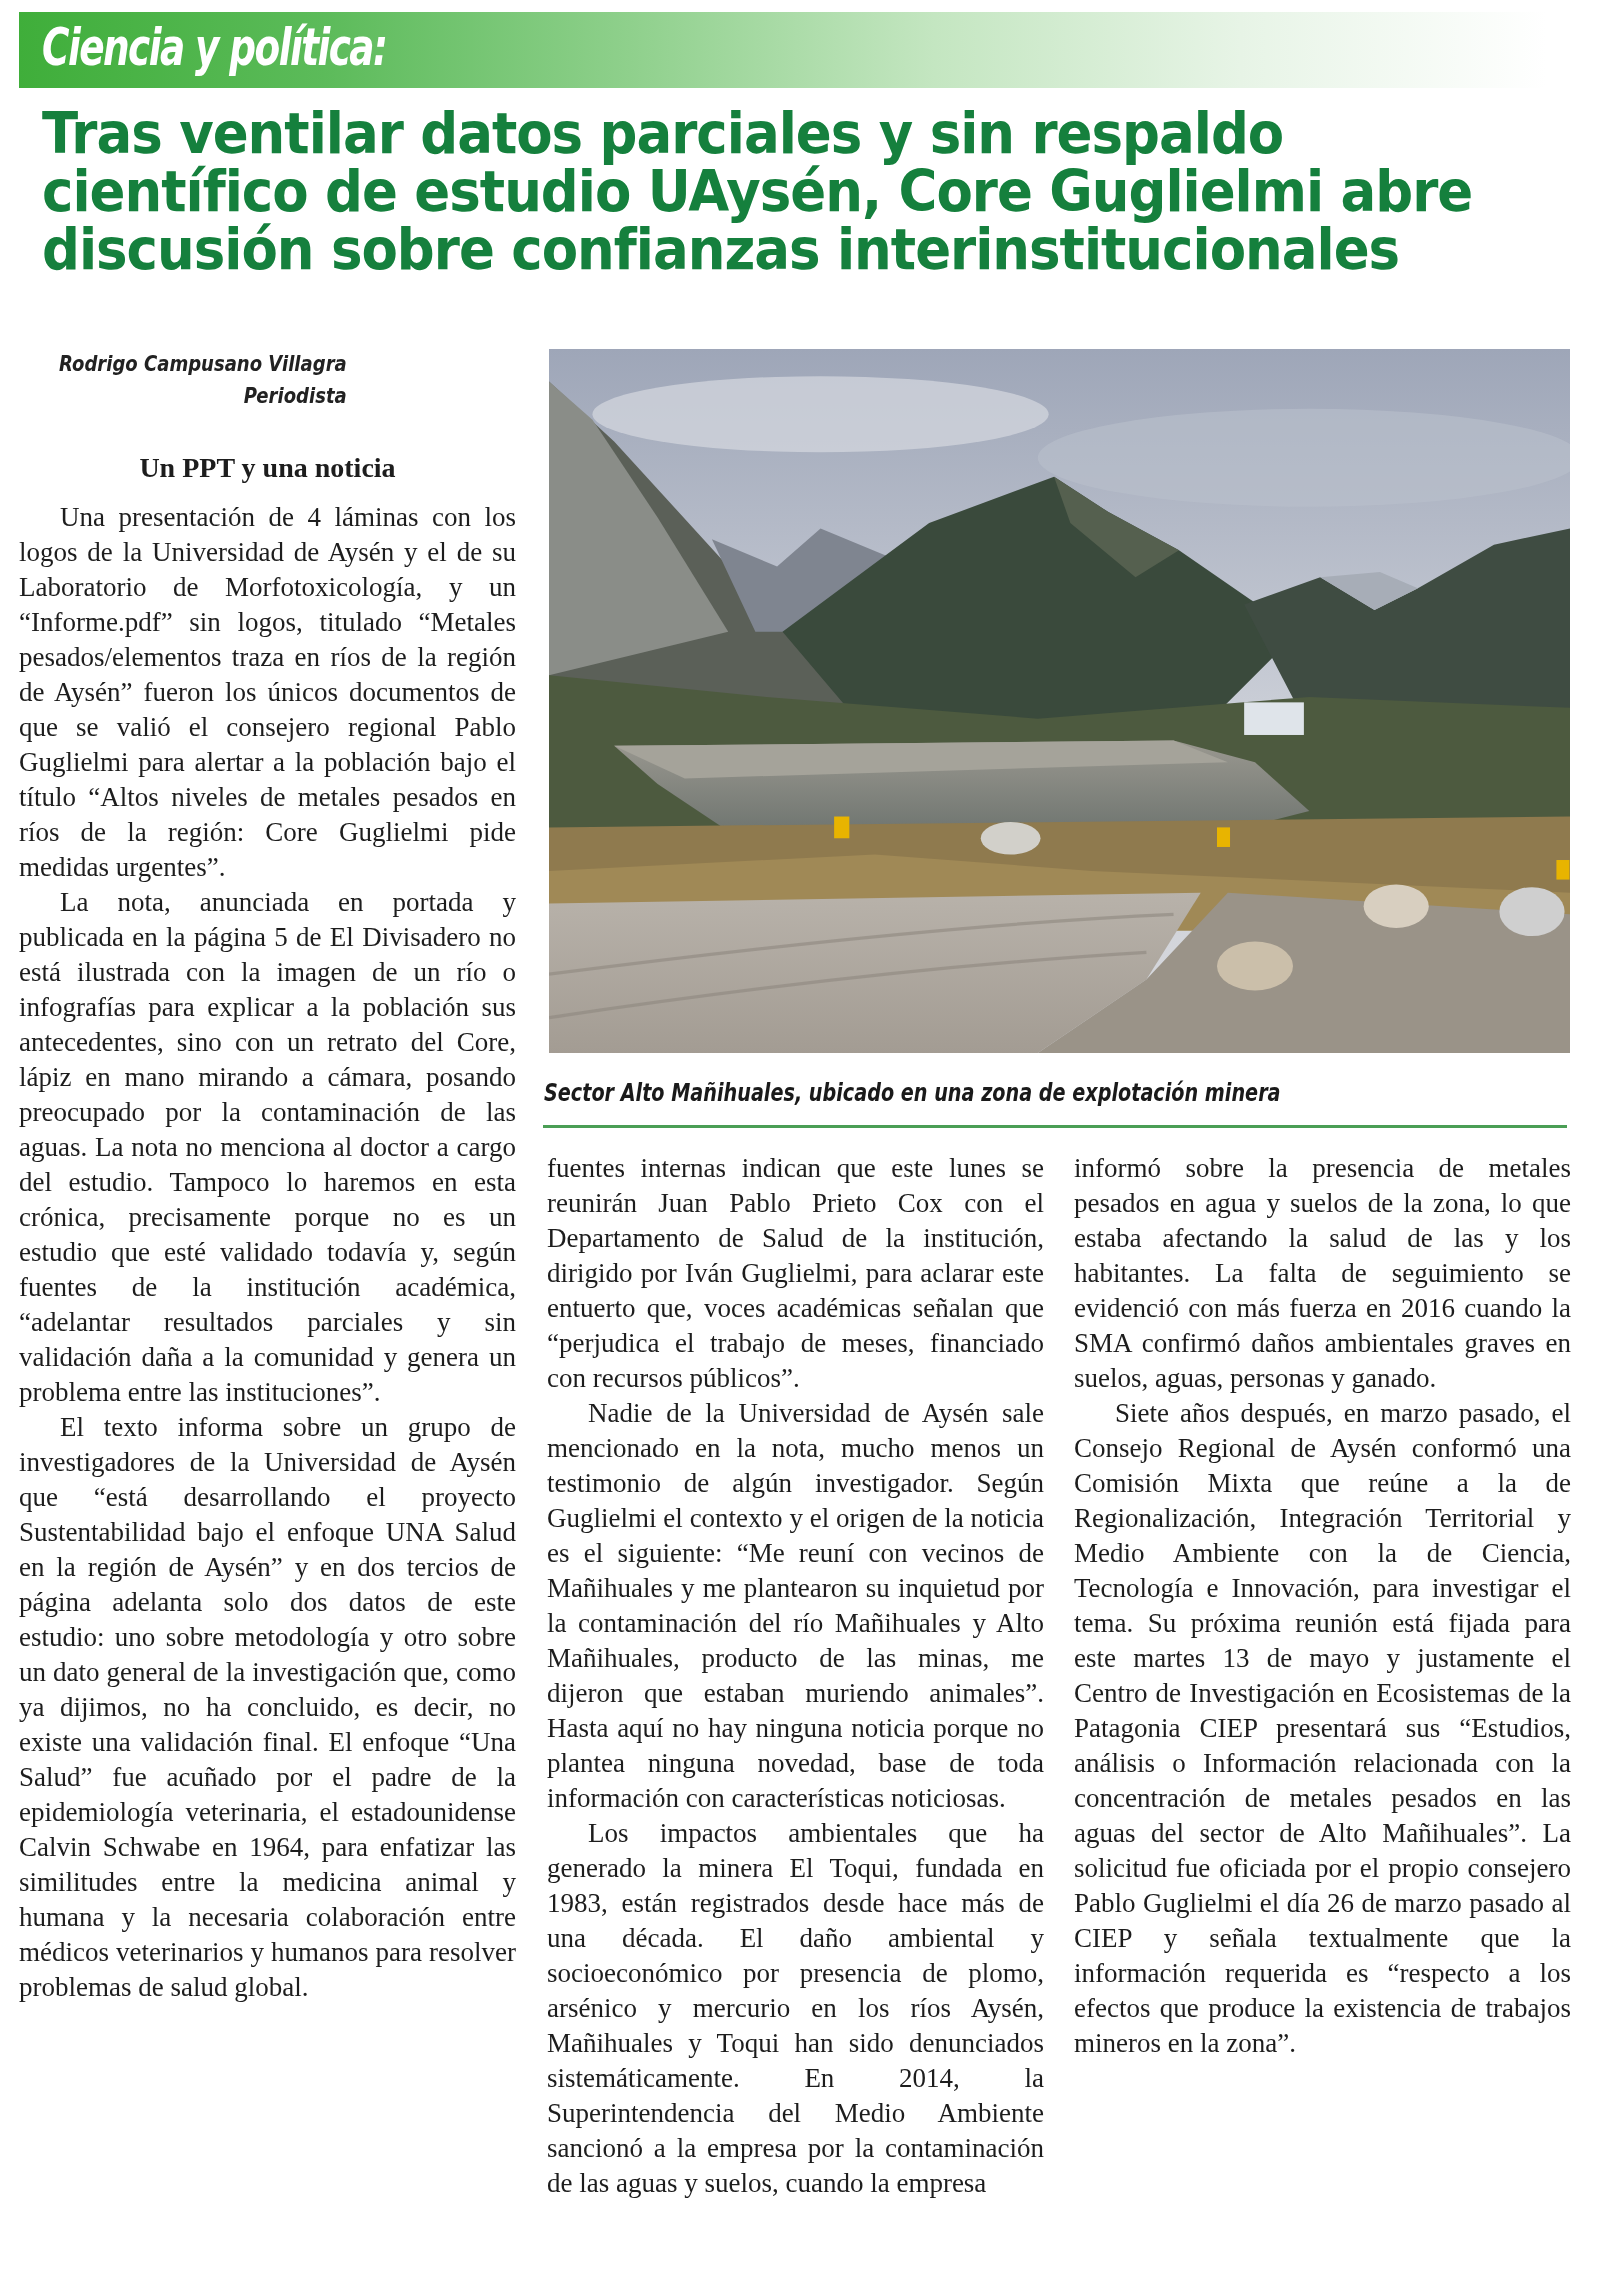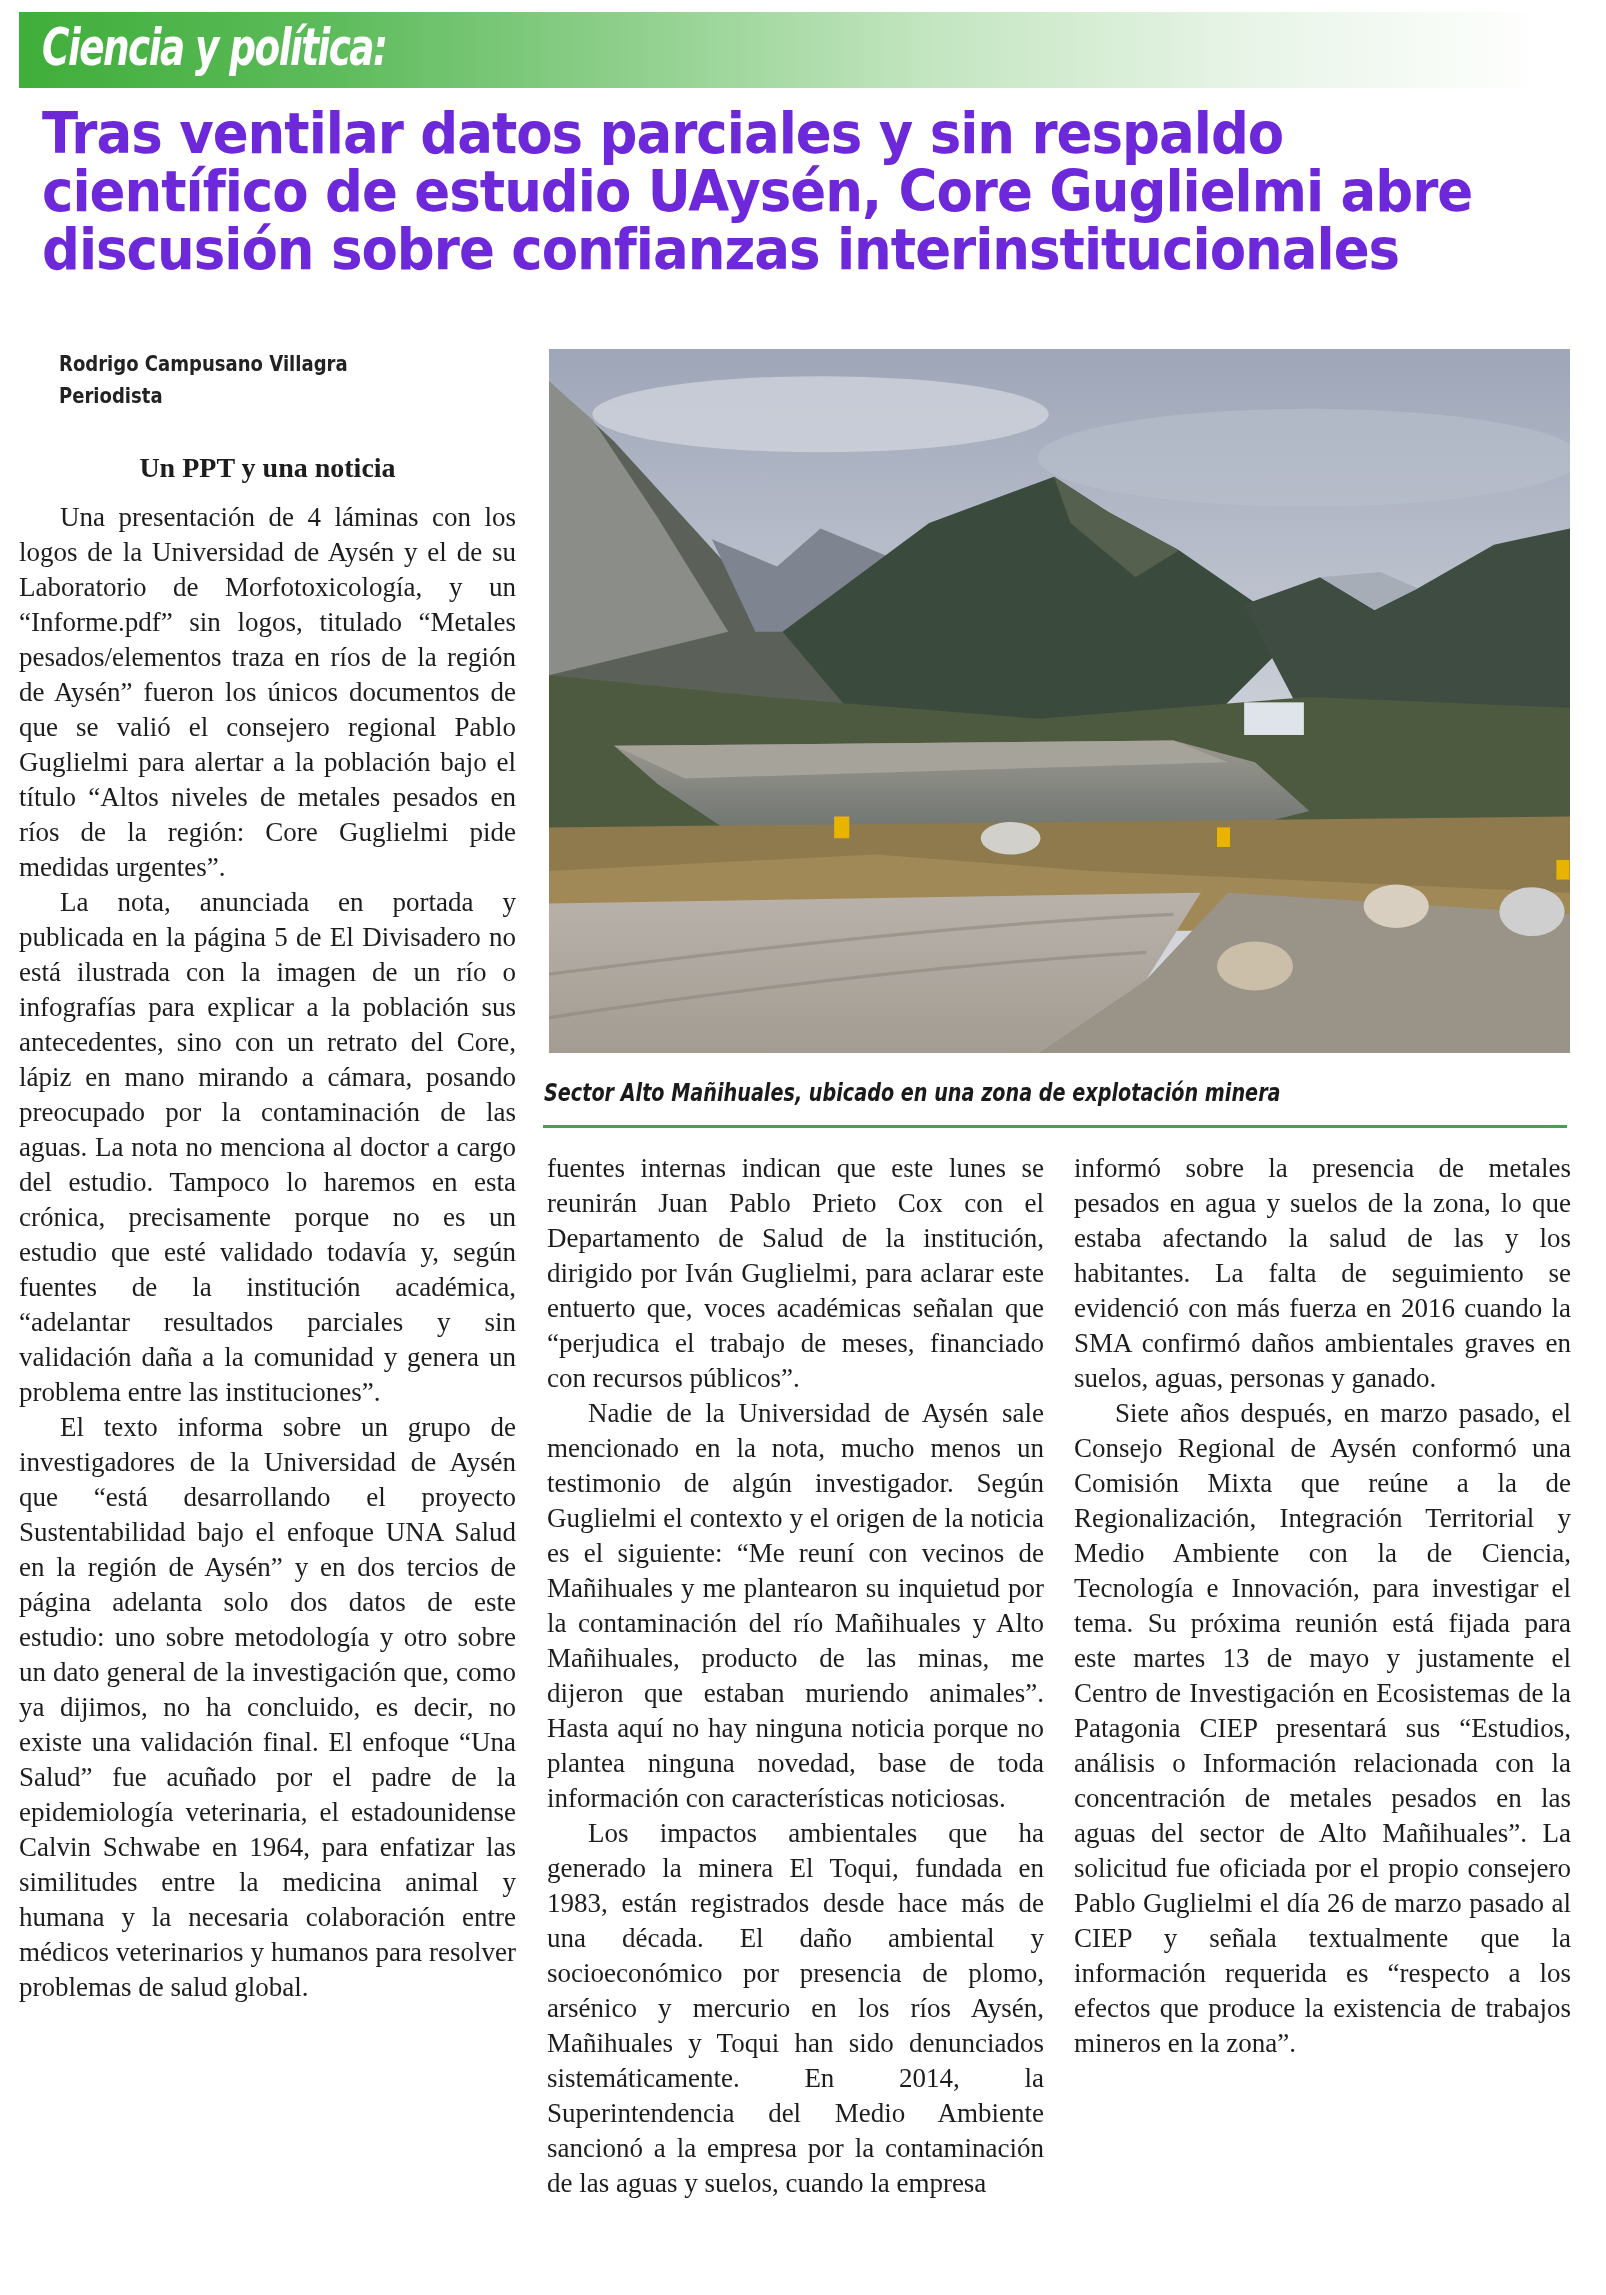--- a/index.html
+++ b/index.html
@@ -12,29 +12,29 @@
   .section-banner .kicker {
     position: absolute; left: 23px; top: 3.3px;
     font-family: "DejaVu Sans", sans-serif; font-weight: bold; font-style: italic;
     font-size: 52px; color: #ffffff; letter-spacing: -2.2px; line-height: 65px;
     transform: scaleX(0.72); transform-origin: left center;
   }
 
   .headline {
     position: absolute; left: 42px; top: 104px; width: 1521px;
     font-family: "DejaVu Sans", sans-serif; font-weight: bold;
-    font-size: 57px; line-height: 58px; color: #6d28d9; letter-spacing: -1.1px;
+    font-size: 57px; line-height: 58px; color: #15803d; letter-spacing: -1.1px;
     margin: 0;
   }
   .headline span { display: block; transform: scaleX(0.93); transform-origin: left center; white-space: nowrap; }
 
   .byline {
     position: absolute; left: 59px; top: 348px;
-    font-family: "DejaVu Sans", sans-serif; font-weight: bold; 
-    font-size: 22px; line-height: 31.5px; color: #222;
+    font-family: "DejaVu Sans", sans-serif; font-weight: bold; font-style: italic;
+    font-size: 22px; line-height: 31.5px; color: #222; text-align: right;
   }
   .byline span { display: block; transform: scaleX(0.82); transform-origin: left center; white-space: nowrap; }
 
   .column {
     position: absolute; width: 497px;
     font-family: "Liberation Serif", "DejaVu Serif", serif;
     font-size: 27px; line-height: 35px; color: #1d1d1d;
     text-align: justify; hyphens: none;
   }
   .column p { margin: 0; text-indent: 41px; }

